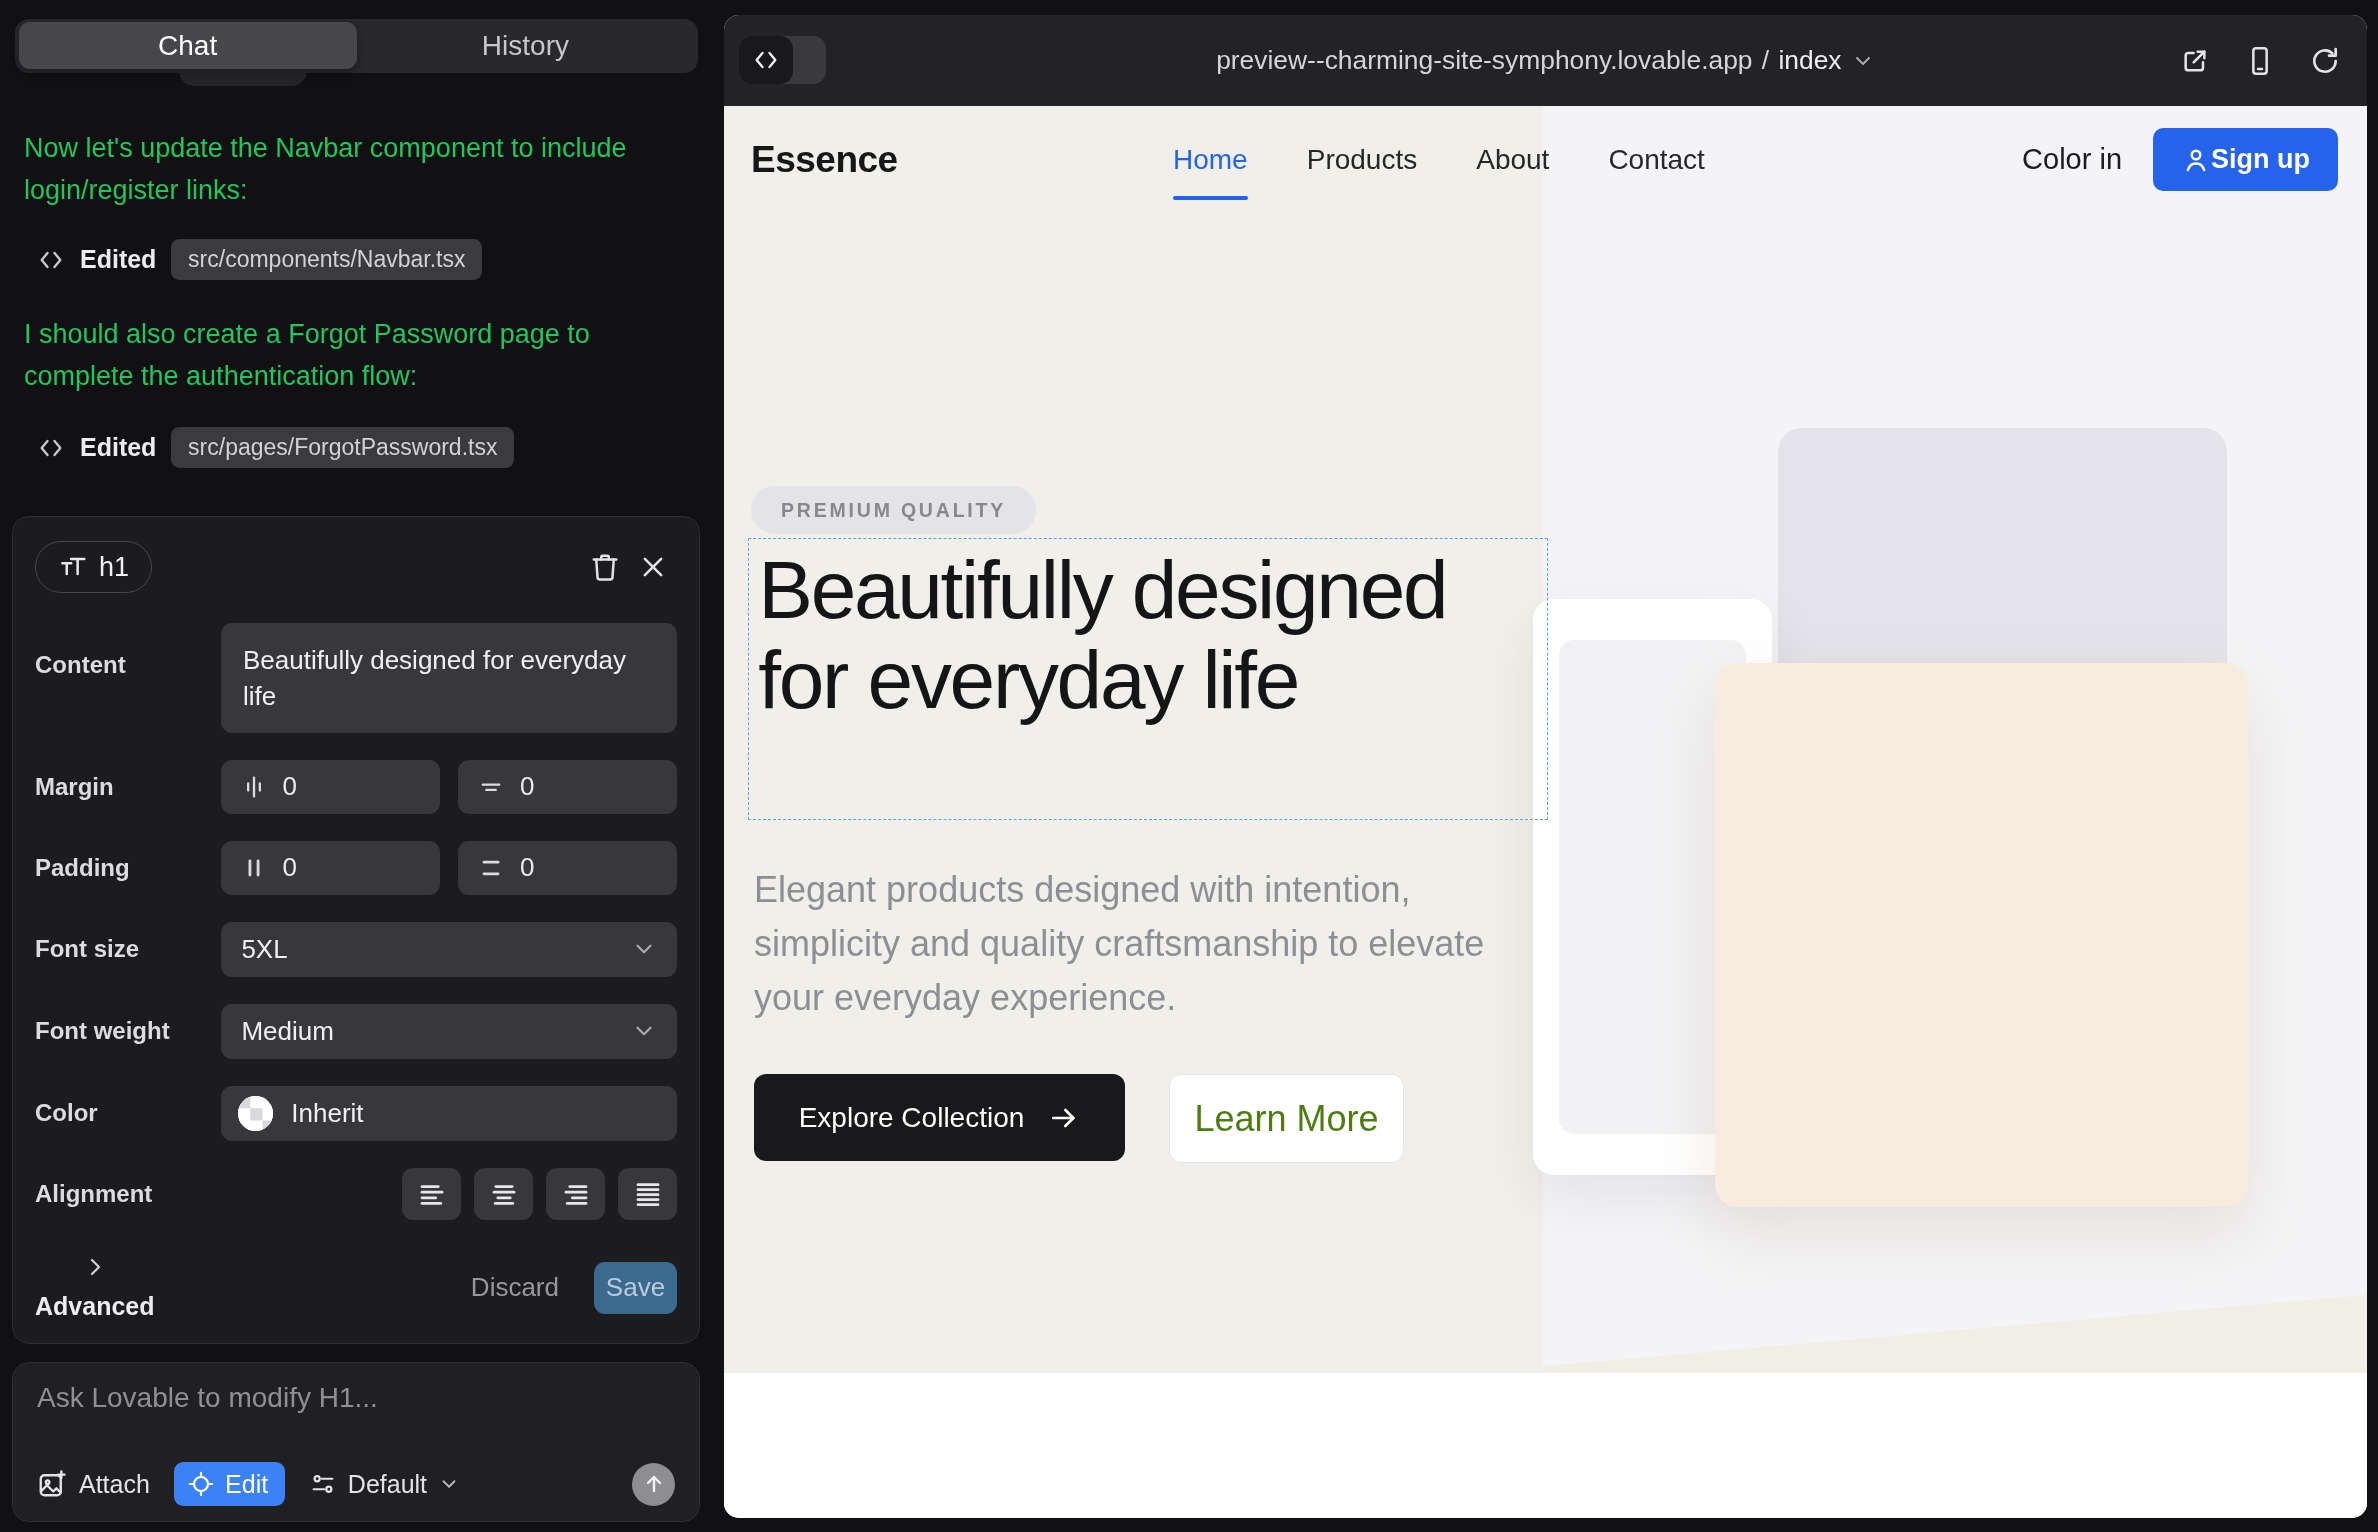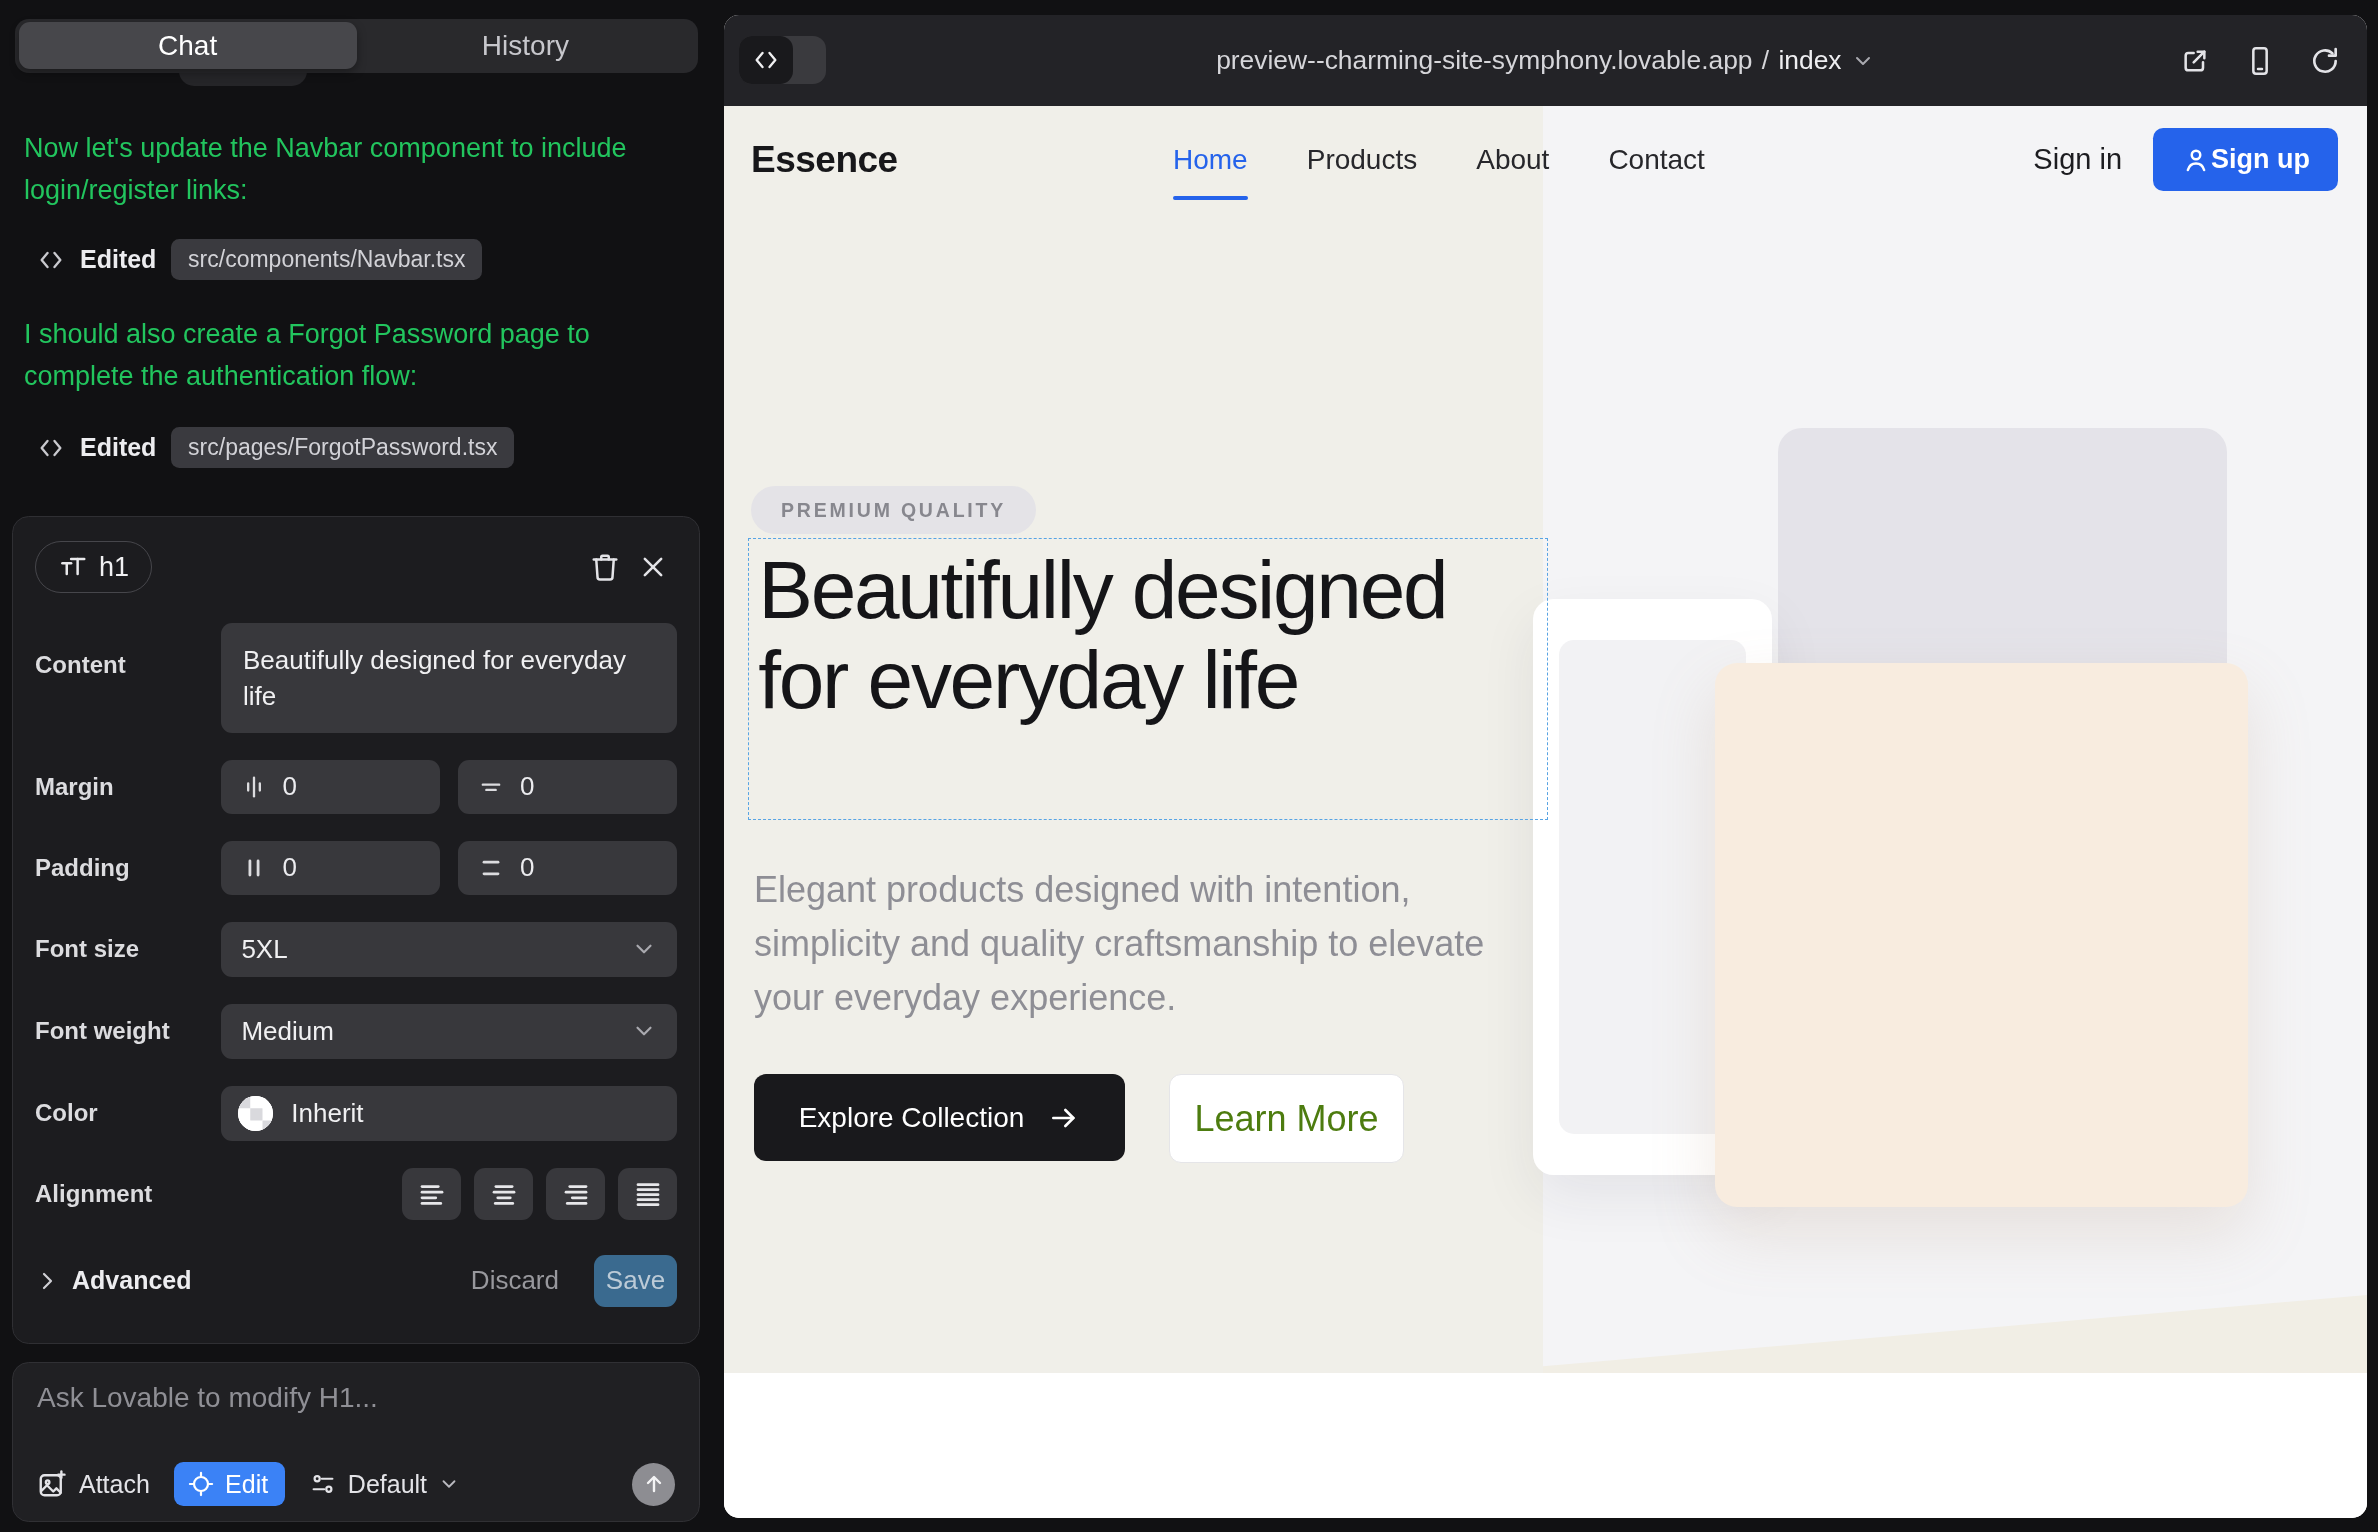--- a/index.html
+++ b/index.html
@@ -60,21 +60,21 @@
   .select-field .sel-val { flex:1; }
   .select-field .chev { color:#a9a9af; }
   .color-field { flex:1; height:55px; background:#38383c; border-radius:11px; display:flex;
     align-items:center; gap:18.6px; padding:0 16.7px; color:#f0f0f2; font-size:26px; cursor:pointer; }
   .swatch { width:35px; height:35px; border-radius:50%; overflow:hidden; background:#fff; }
   .align-group { flex:1; display:flex; gap:13px; justify-content:flex-end; }
   .align-btn { width:59px; height:52px; background:#38383c; border-radius:11px; display:flex;
     align-items:center; justify-content:center; color:#e7e7ea; cursor:pointer; }
   .insp-footer { display:flex; align-items:center; margin-top:35px; }
   .advanced { display:flex; align-items:center; gap:13px; font-size:25px; font-weight:600;
-    color:#ededf0; cursor:pointer; }
+    color:#ededf0; cursor:pointer;flex-direction:column; }
   .advanced .chev-r { color:#cfcfd4; }
   .insp-footer .spacer { flex:1; }
   .discard-btn { font-size:26px; color:#98989d; margin-right:35px; cursor:pointer; }
   .save-btn { width:83px; height:52px; background:#3a6a8f; border-radius:11px; color:#bccbd7;
     font-size:26px; display:flex; align-items:center; justify-content:center; cursor:pointer; }
 
   
   .composer { position:absolute; left:12px; top:1362px; width:688px; height:160px;
     background:#202023; border:0.9px solid #303034; border-radius:16.7px; padding:18.6px 24px 16.7px 24px; }
   .composer-input { width:100%; background:transparent; border:none; outline:none;
@@ -500,21 +500,21 @@
 
         <nav class="site-nav">
           <div class="logo">Essence</div>
           <div class="nav-links">
             <span class="nav-link active">Home</span>
             <span class="nav-link">Products</span>
             <span class="nav-link">About</span>
             <span class="nav-link">Contact</span>
           </div>
           <div class="spacer"></div>
-          <span class="signin">Sign in</span>
+          <span class="signin">Color in</span>
           <div class="signup-btn">
             <span>
               <svg width="30" height="30" viewBox="0 0 24 24" fill="none" stroke="currentColor" stroke-width="2" stroke-linecap="round" stroke-linejoin="round">
                   <circle cx="12" cy="8" r="3.4"></circle>
                   <path d="M5.5 20c.9-3.3 3.4-5.2 6.5-5.2s5.6 1.9 6.5 5.2"></path>
                 </svg>
             </span>
             <span>Sign up</span>
           </div>
         </nav>

